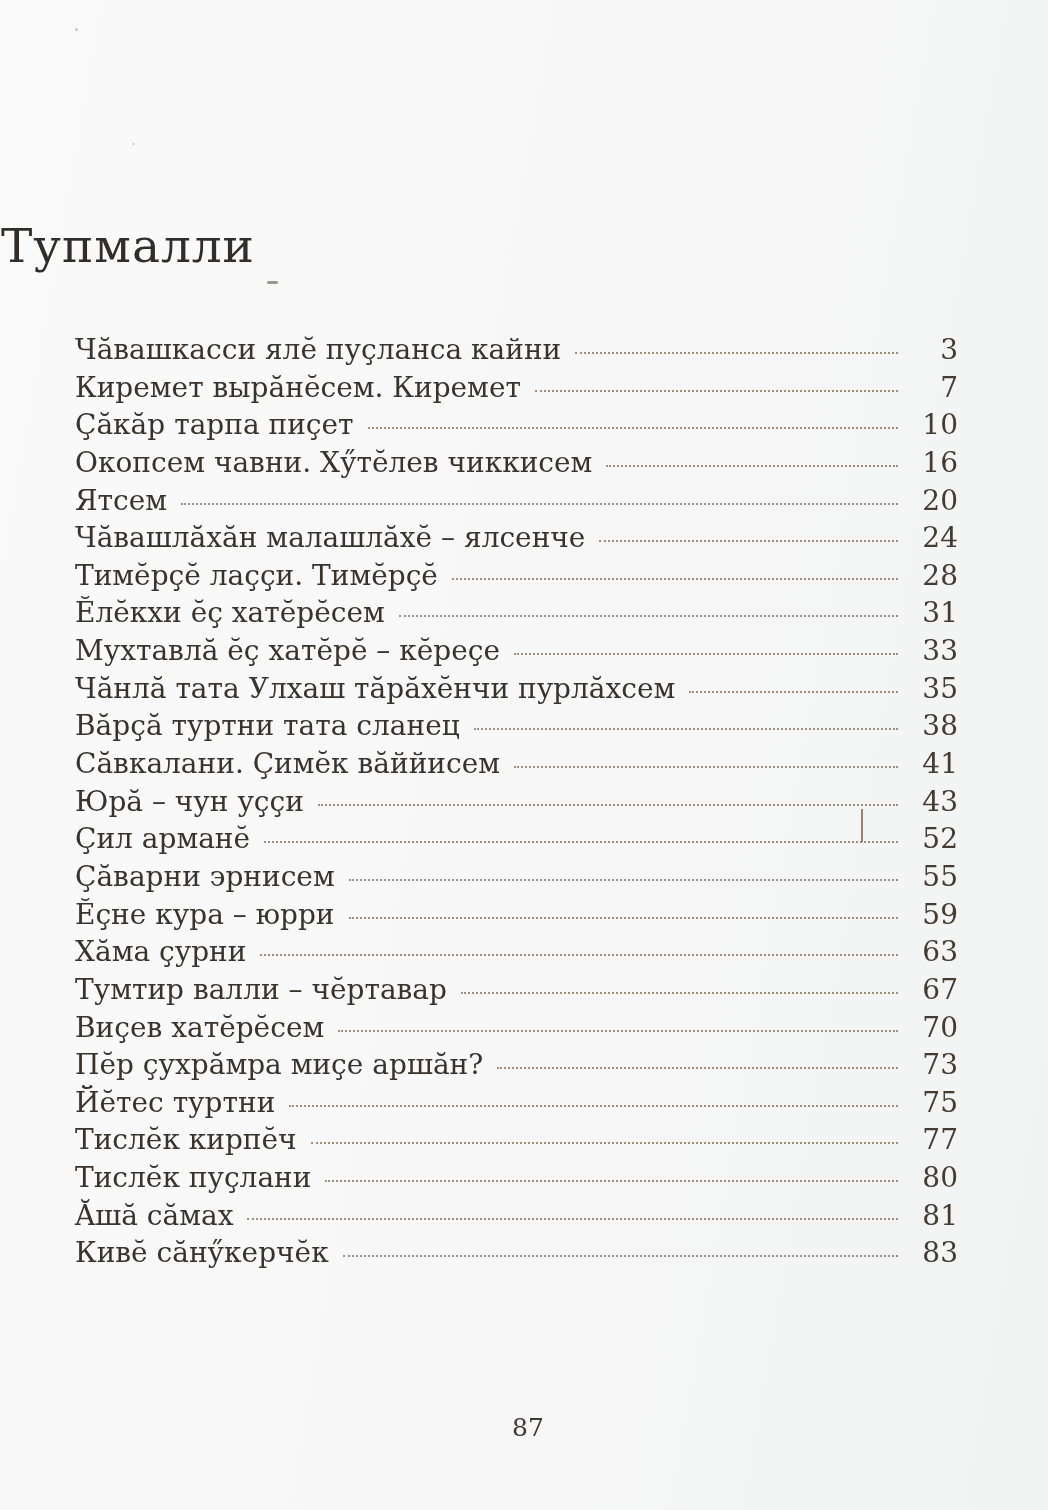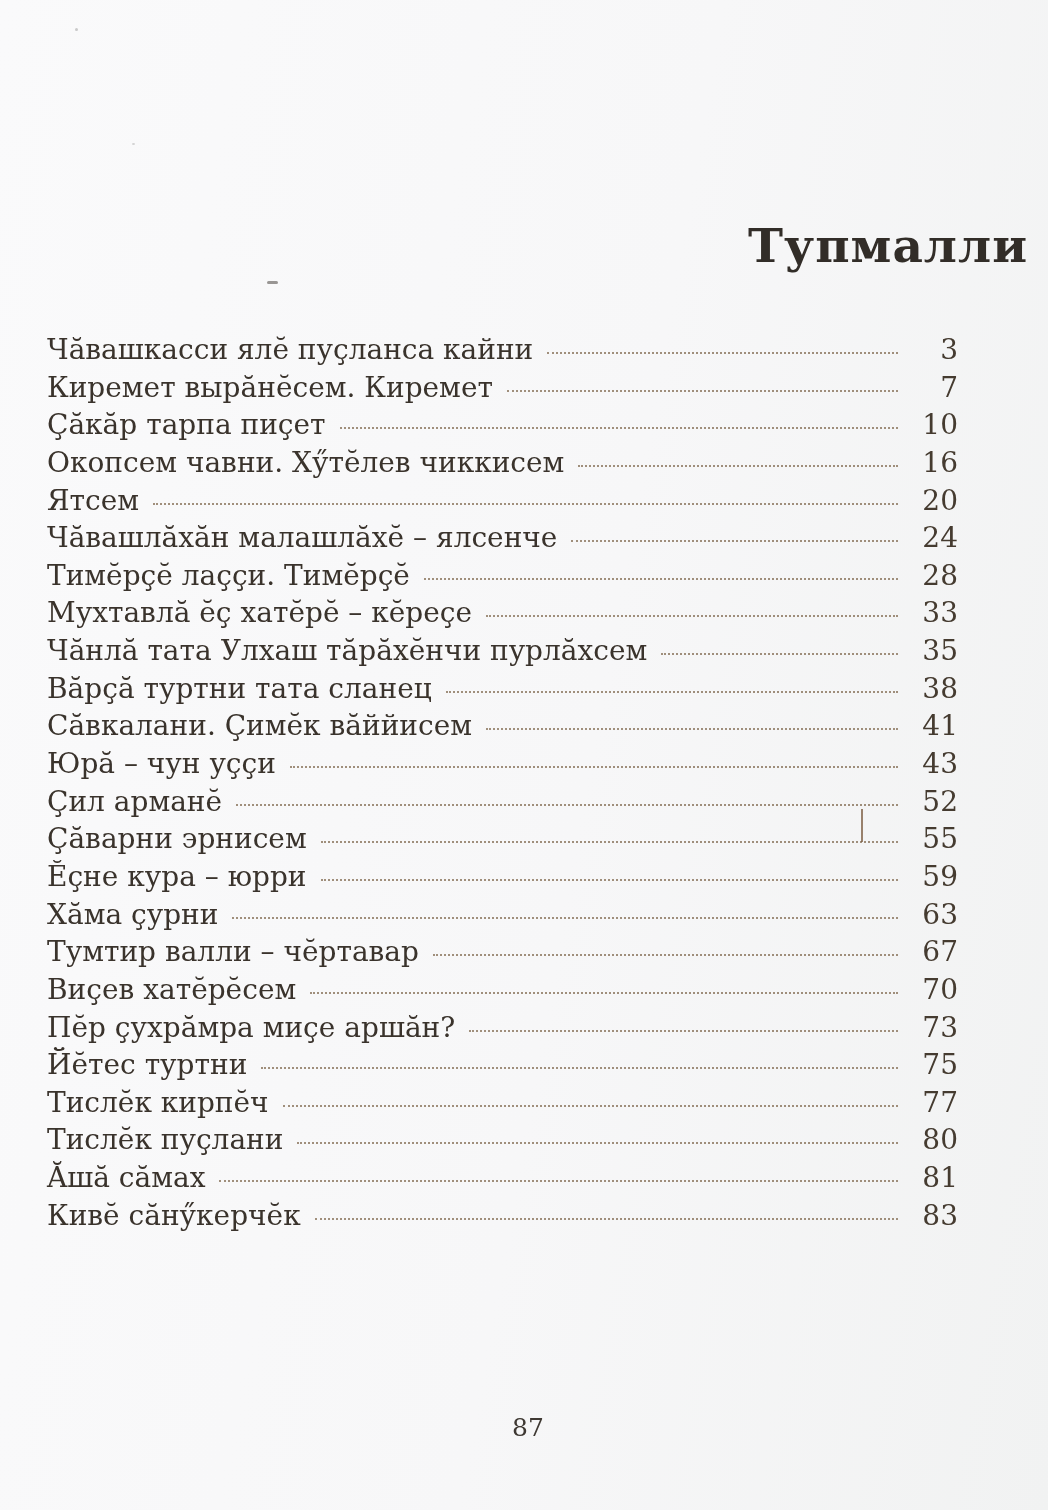--- a/index.html
+++ b/index.html
@@ -15,33 +15,33 @@
     font-family: "DejaVu Serif", "Liberation Serif", serif;
     color: #38322b;
   }
   .page {
     position: absolute;
     inset: 0;
   }
   .page-title {
     position: absolute;
     top: 218px;
-    left: 12px;
+    left: 1px;
     width: 1016px; 
-    text-align: right;
+    text-align: left;
     font-size: 47px;
-    font-weight: bold;
+    font-weight: normal;
     letter-spacing: 1px;
     color: #322d28;
     margin: 0;
   }
   .toc {
     position: absolute;
     top: 331px;
-    left: 47px;
+    left: 75px;
     right: 90px;
   }
   .toc-row {
     display: flex;
     align-items: baseline;
     height: 37.65px;
     font-size: 28px;
     line-height: 37.65px;
     white-space: nowrap;
   }
@@ -156,20 +156,25 @@
     <span class="toc-leader"></span>
     <span class="toc-page">24</span>
   </div>
 
   <div class="toc-row">
     <span class="toc-label">Тимĕрçĕ лаççи. Тимĕрçĕ</span>
     <span class="toc-leader"></span>
     <span class="toc-page">28</span>
   </div>
 
+  <div class="toc-row">
+    <span class="toc-label">Ĕлĕкхи ĕç хатĕрĕсем</span>
+    <span class="toc-leader"></span>
+    <span class="toc-page">31</span>
+  </div>
 
   <div class="toc-row">
     <span class="toc-label">Мухтавлă ĕç хатĕрĕ – кĕреçе</span>
     <span class="toc-leader"></span>
     <span class="toc-page">33</span>
   </div>
 
   <div class="toc-row">
     <span class="toc-label">Чăнлă тата Улхаш тăрăхĕнчи пурлăхсем</span>
     <span class="toc-leader"></span>

